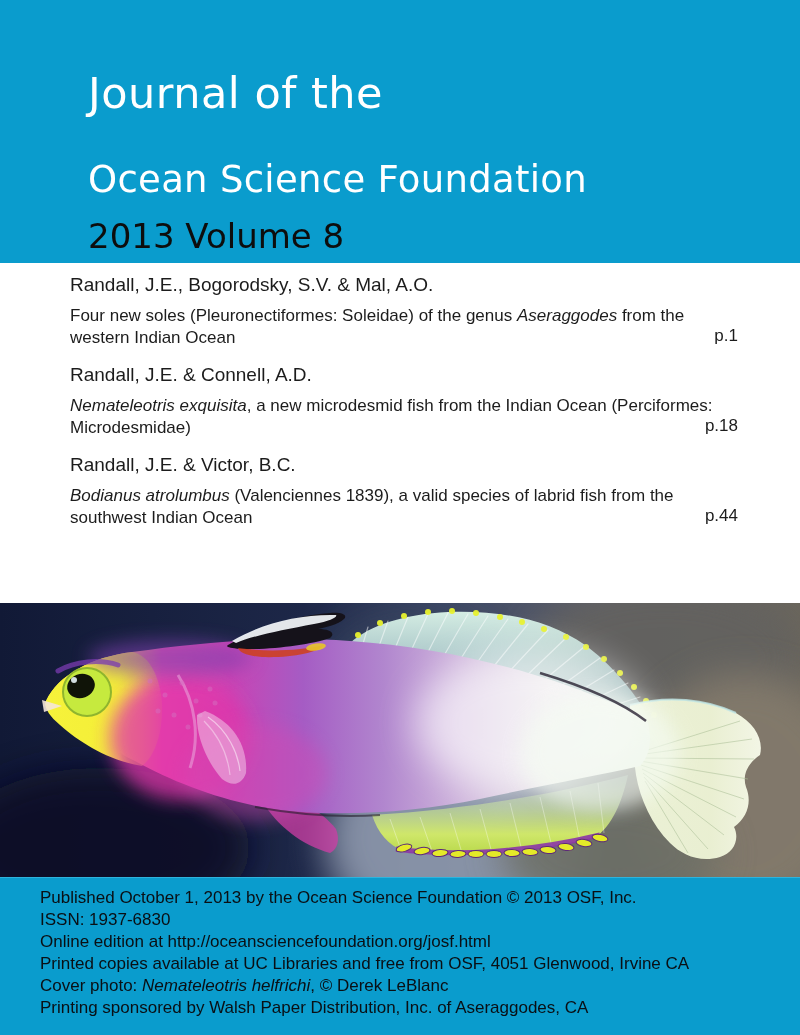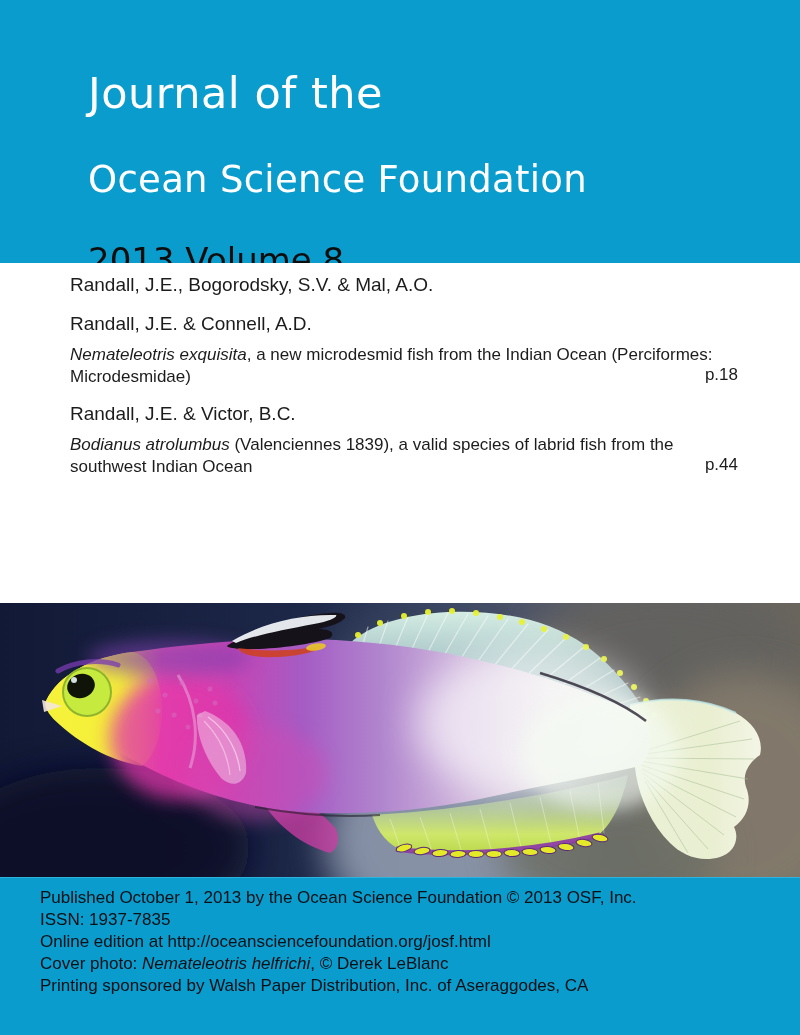--- a/index.html
+++ b/index.html
@@ -8,21 +8,21 @@
     background:#bef264;overflow:hidden;
     font-family:"Liberation Sans",sans-serif;
   }
   
   .masthead{position:absolute;top:0;left:0;width:800px;height:263px;background:#0a9ccd;}
   .title1{position:absolute;top:68px;left:88px;font-family:"DejaVu Sans",sans-serif;
           font-size:43px;color:#ffffff;letter-spacing:.5px;white-space:nowrap;}
   .title2{position:absolute;top:158px;left:88px;font-family:"DejaVu Sans",sans-serif;
           font-size:37px;color:#ffffff;letter-spacing:.3px;white-space:nowrap;}
   .volume{position:absolute;top:216px;left:88px;font-family:"DejaVu Sans",sans-serif;
-          font-size:34px;color:#0d0d0d;white-space:nowrap;margin-top:24px;}
+          font-size:34px;color:#0d0d0d;white-space:nowrap;}
   
   .toc{position:absolute;top:263px;left:0;width:800px;height:340px;background:#ffffff;
        padding:9px 62px 0 70px;box-sizing:border-box;color:#1c1c1c;}
   .entry{margin-bottom:13px;}
   .authors{font-size:19px;line-height:26px;margin-bottom:7px;}
   .etitle{position:relative;font-size:17px;line-height:22px;min-height:44px;}
   .ttext{display:block;max-width:662px;}
   .ttext i{font-style:italic;}
   .pageno{position:absolute;right:0;bottom:2px;font-size:17px;}
   
@@ -42,20 +42,24 @@
 
   <header class="masthead">
     <div class="title1">Journal of the</div>
     <div class="title2">Ocean Science Foundation</div>
     <div class="volume">2013 Volume 8</div>
   </header>
 
   <main class="toc">
     <section class="entry">
       <div class="authors">Randall, J.E., Bogorodsky, S.V. &amp; Mal, A.O.</div>
+      <div class="etitle">
+        <span class="ttext"><span>Four new soles (Pleuronectiformes: Soleidae) of the genus </span><i>Aseraggodes</i><span> from the western Indian Ocean</span></span>
+        <span class="pageno">p.1</span>
+      </div>
     </section>
     <section class="entry">
       <div class="authors">Randall, J.E. &amp; Connell, A.D.</div>
       <div class="etitle">
         <span class="ttext"><i>Nemateleotris exquisita</i><span>, a new microdesmid fish from the Indian Ocean (Perciformes: Microdesmidae)</span></span>
         <span class="pageno">p.18</span>
       </div>
     </section>
     <section class="entry">
       <div class="authors">Randall, J.E. &amp; Victor, B.C.</div>
@@ -258,19 +262,20 @@
         <path d="M 205 108 C 232 118 248 142 246 170 C 242 182 232 184 222 176 C 206 158 196 132 197 112 Z" fill="#f4d2ec" opacity="0.5"></path>
         <path d="M 208 114 C 228 128 238 150 240 168" fill="none" stroke="rgba(255,255,255,0.5)" stroke-width="1.2"></path>
         <path d="M 204 118 C 220 134 228 154 230 172" fill="none" stroke="rgba(255,255,255,0.4)" stroke-width="1.2"></path>
       </g>
     </svg>
     <div class="photo-bottom-line"></div>
   </figure>
 
   <footer class="colophon">
     <div class="fline"><span>Published October 1, 2013 by the Ocean Science Foundation © 2013 OSF, Inc.</span></div>
-    <div class="fline"><span>ISSN: 1937-7835</span></div>
+    <div class="fline"><span>ISSN: 1937-6830</span></div>
     <div class="fline"><span>Online edition at http://oceansciencefoundation.org/josf.html</span></div>
+    <div class="fline"><span>Printed copies available at UC Libraries and free from OSF, 4051 Glenwood, Irvine CA</span></div>
     <div class="fline"><span>Cover photo: </span><i>Nemateleotris helfrichi</i><span>, © Derek LeBlanc</span></div>
     <div class="fline"><span>Printing sponsored by Walsh Paper Distribution, Inc. of Aseraggodes, CA</span></div>
   </footer>
 
 </div>
 
 </body></html>

